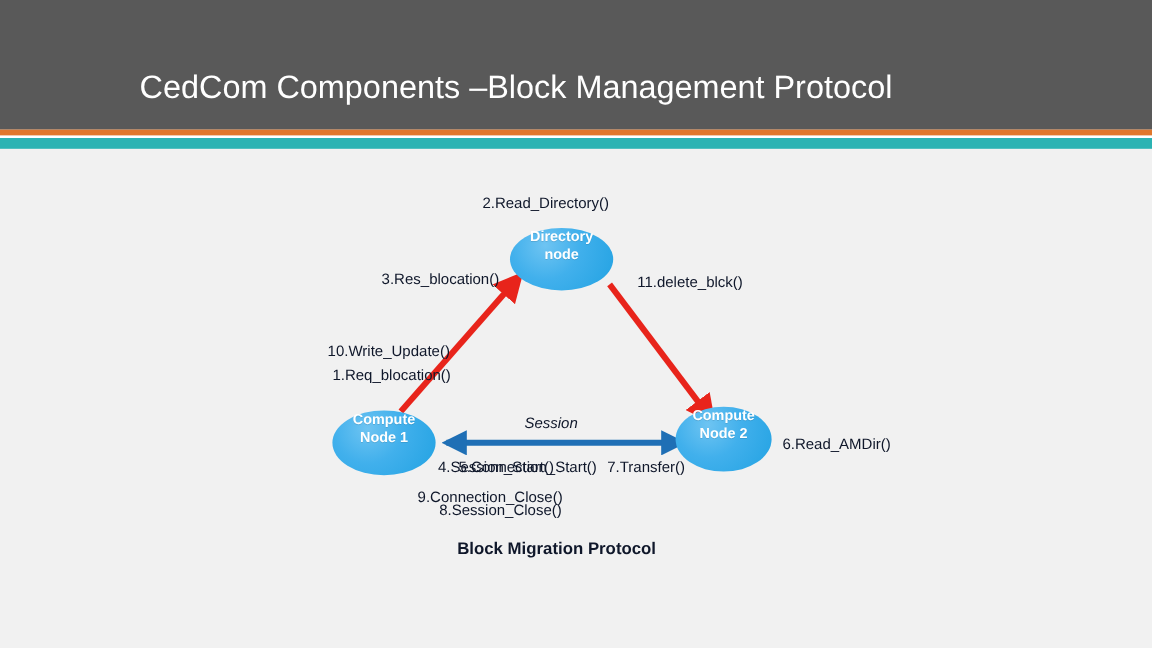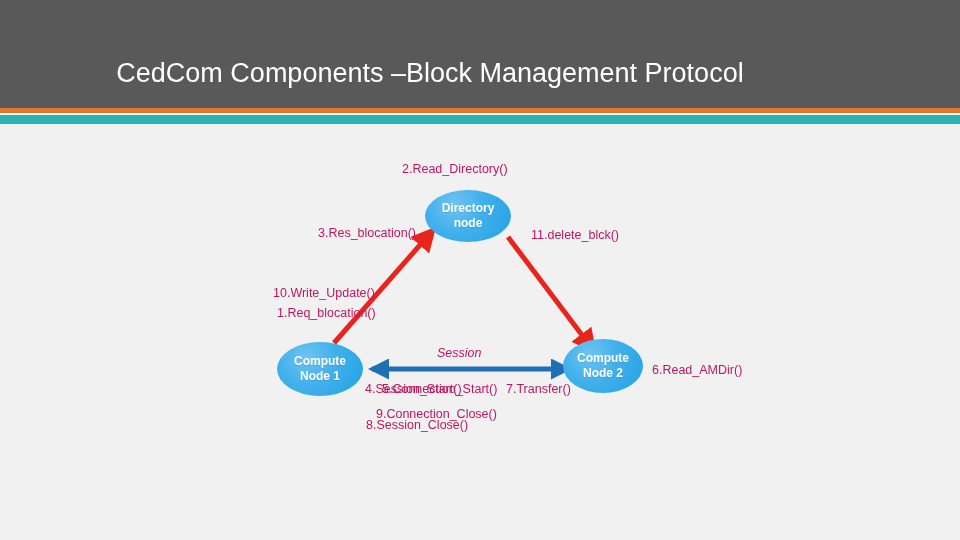--- a/index.html
+++ b/index.html
@@ -75,21 +75,20 @@
   
   .node-ellipse {
     position: absolute;
     border-radius: 50%;
     background: radial-gradient(circle at 34% 28%, #6ec4f2 0%, #41b0ec 42%, #22a2e2 100%);
     color: #ffffff;
     font-size: 12px;
     font-weight: bold;
     text-align: center;
     display: flex;
-    align-items: center;
     justify-content: center;
     line-height: 15px;
     text-shadow: 0 1px 0 rgba(0,0,0,0.10);
   }
   #node-directory {
     left: 425px;
     top: 66px;
     width: 86px;
     height: 52px;
   }
@@ -102,36 +101,36 @@
   #node-compute-2 {
     left: 563px;
     top: 215px;
     width: 80px;
     height: 54px;
   }
 
   
   .lbl {
     position: absolute;
-    color: #be185d;
+    color: #0f172a;
     font-size: 12.5px;
     white-space: nowrap;
     line-height: 14px;
   }
   .lbl-italic { font-style: italic; }
   .lbl-bold   { font-weight: bold; font-size: 14px; }
 
   #lbl-read-directory { left: 402px; top: 38px; }
   #lbl-res-blocation  { left: 318px; top: 102px; }
   #lbl-delete-blck    { left: 531px; top: 104px; }
   #lbl-write-update   { left: 273px; top: 162px; }
   #lbl-req-blocation  { left: 255px; top: 182px; margin-left: 22px; }
   #lbl-session        { left: 437px; top: 222px; }
   #lbl-read-amdir     { left: 652px; top: 239px; }
-  #lbl-connection-close { left: 376px; top: 283px; }
+  #lbl-connection-close { left: 348px; top: 283px; }
   #lbl-caption        { left: 381px; top: 326px; }
 
   
   #overlap-stack {
     position: absolute;
     left: 365px;
     top: 258px;
     width: 230px;
     height: 16px;
   }
@@ -205,14 +204,15 @@
   <div class="lbl" id="lbl-read-amdir">6.Read_AMDir()</div>
   <div class="lbl" id="lbl-connection-close">9.Connection_Close()</div>
 
   <div id="overlap-stack">
     <div class="lbl" id="ov-1">4.Session_Start()</div>
     <div class="lbl" id="ov-2">5.Connection_Start()</div>
     <div class="lbl" id="ov-3">8.Session_Close()</div>
     <div class="lbl" id="ov-4">7.Transfer()</div>
   </div>
 
+  <div class="lbl lbl-bold" id="lbl-caption">Block Migration Protocol</div>
 
 </div>
 
 </body></html>

